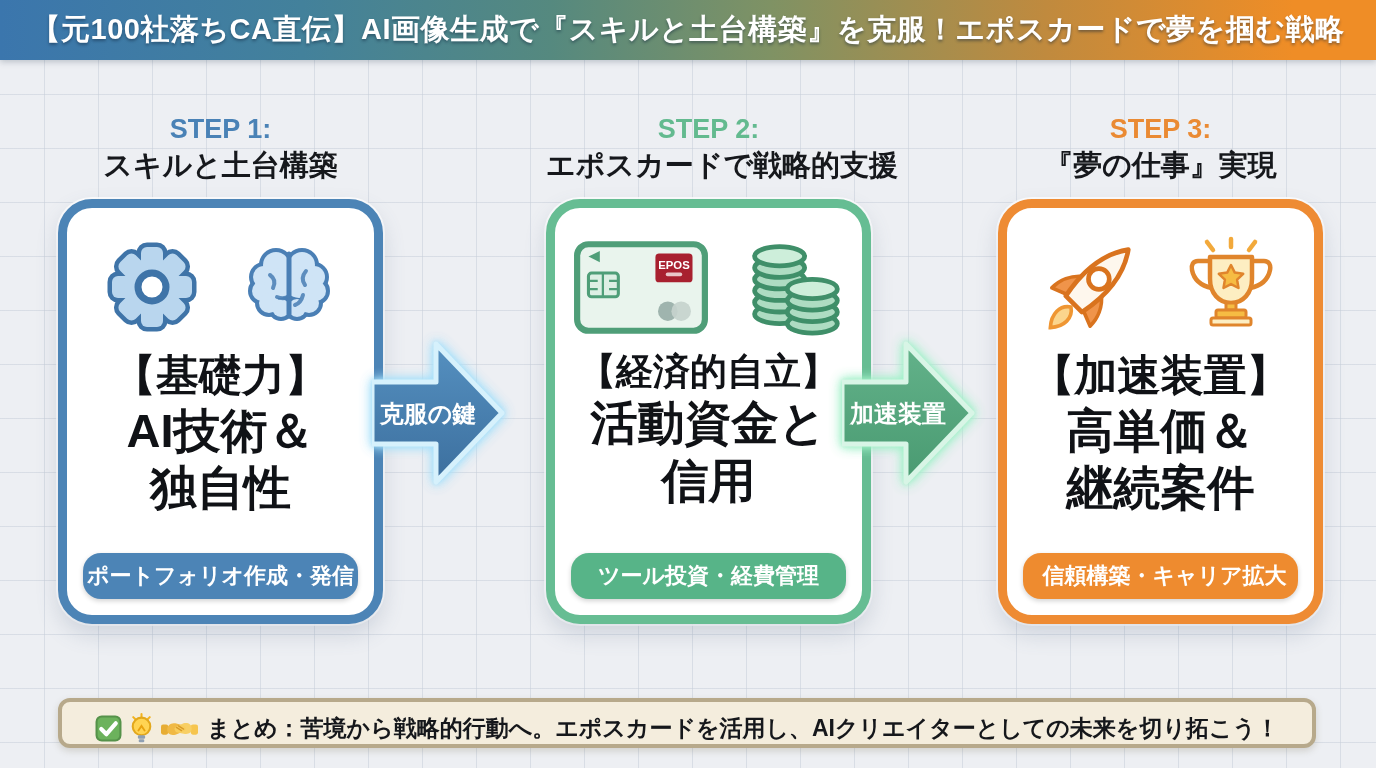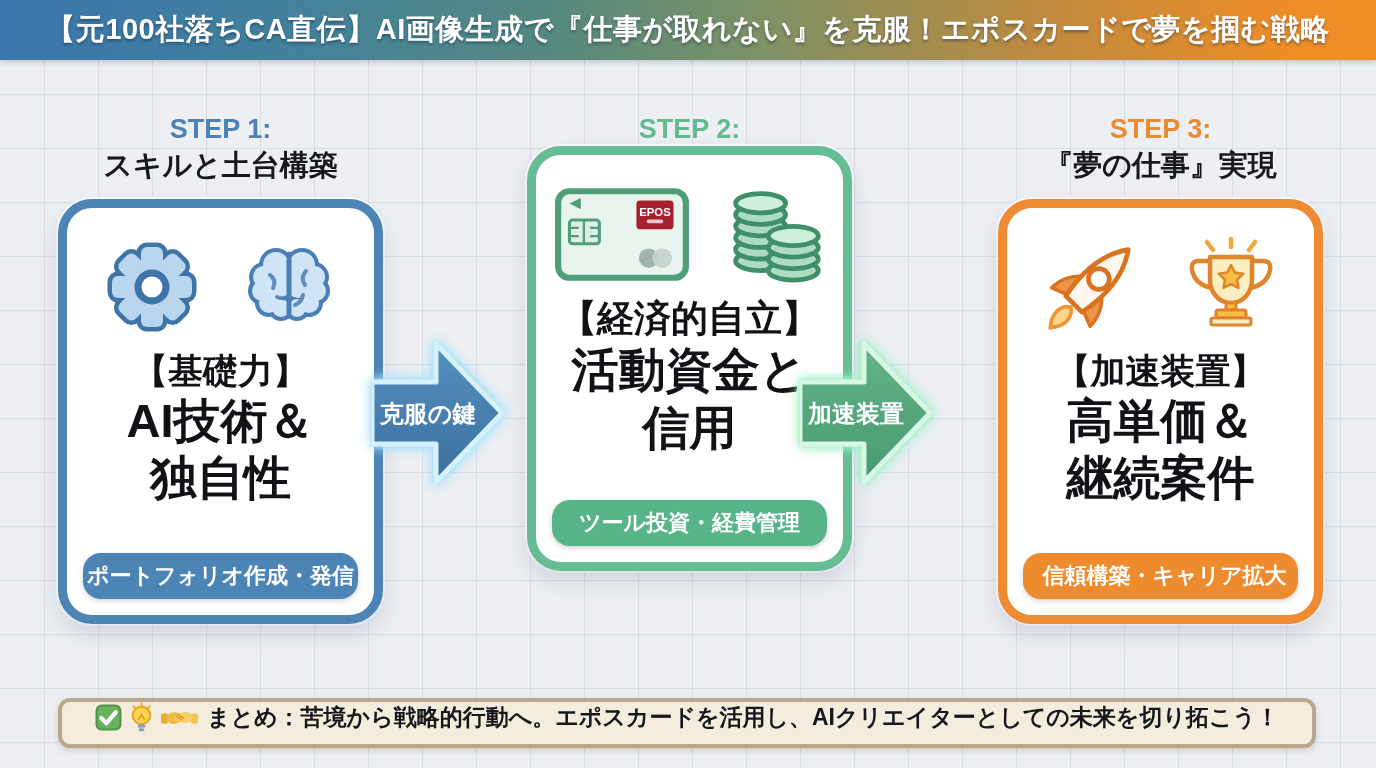--- a/index.html
+++ b/index.html
@@ -21,77 +21,77 @@
     background:linear-gradient(90deg,#3b76ad 0%,#43819b 22%,#55897f 40%,#7f9264 56%,#c08a3e 76%,#ef8d26 94%);
     display:flex; align-items:center; justify-content:center;
     box-shadow:0 2px 6px rgba(40,60,80,.25);
   }
   .title-bar .t {
     color:#fff; font-size:29px; font-weight:800; letter-spacing:.5px;
     text-shadow:0 2px 3px rgba(15,35,60,.45); white-space:nowrap;
   }
 
   .column { position:absolute; top:114px; width:325px; text-align:center; }
-  .col-1 { left:58px; }  .col-2 { left:527px; }  .col-3 { left:998px; }
+  .col-1 { left:58px; }  .col-2 { left:546px; }  .col-3 { left:998px; }
 
   .step-label { font-size:27px; font-weight:800; margin-bottom:1px; }
   .c-blue   { color:#4a82b6; }
   .c-green  { color:#63ba8f; }
   .c-orange { color:#ea8a33; }
   .step-title { font-size:29px; font-weight:800; color:#16181c; margin-bottom:13px; white-space:nowrap; }
 
   .card {
     height:425px; background:#fff; border-radius:34px;
     display:flex; flex-direction:column; align-items:center;
     box-shadow:0 10px 22px rgba(80,100,130,.20), 0 0 0 2px rgba(255,255,255,.85);
   }
   .b-blue   { border:9px solid #4c84b6; }
   .b-green  { border:9px solid #66bd93; }
   .b-orange { border:9px solid #ee8b33; }
 
   .icon-row { margin-top:22px; height:114px; display:flex; align-items:center; justify-content:center; gap:36px; }
   .ic { display:block; }
 
   .card-text { margin-top:6px; }
-  .card-heading { font-size:35px; font-weight:900; color:#101216; line-height:1.2; white-space:nowrap; }
+  .card-heading { font-size:43px; font-weight:900; color:#101216; line-height:1.2; white-space:nowrap; }
   .col-2 .card-heading { font-size:37px; }
   .card-line { font-size:47px; font-weight:900; color:#101216; line-height:1.22; white-space:nowrap; }
 
   .badge {
     margin:auto 16px 16px; align-self:stretch;
     border-radius:18px; padding:8px 4px;
     color:#fff; font-size:22px; font-weight:800; text-align:center; white-space:nowrap;
     box-shadow:0 2px 5px rgba(0,0,0,.18);
   }
   .bg-blue   { background:#4c84b6; }
   .bg-green  { background:#57b488; }
   .bg-orange { background:#ee8b2f;padding-left:12px; }
 
   .arrow-wrap { position:absolute; top:334px; width:134px; height:160px; }
   .arrow-1 { left:372px; }
-  .arrow-2 { left:800px;text-decoration:underline; }
+  .arrow-2 { left:842px;text-decoration:underline; }
   .arrow-1 svg { filter:drop-shadow(0 0 6px rgba(165,223,250,.95)) drop-shadow(0 0 2px rgba(165,223,250,.9)); }
   .arrow-2 svg { filter:drop-shadow(0 0 6px rgba(160,240,200,.95)) drop-shadow(0 0 2px rgba(160,240,200,.9)); }
 
   .summary-bar {
     position:absolute; left:58px; top:698px; width:1258px; height:50px;
     background:#f4eddd; border:4px solid #b7a98b; border-radius:12px;
-    display:flex; align-items:flex-start; justify-content:center; gap:9px;
+    display:flex; align-items:flex-end; justify-content:center; gap:9px;
     box-shadow:0 3px 7px rgba(110,100,70,.22);
   }
   .summary-bar .s-text { font-size:23px; font-weight:800; color:#15171b; white-space:nowrap; }
   .summary-icons { display:flex; align-items:center; gap:7px; }
 </style>
 </head>
 <body>
 
 <div class="page">
 
   <header class="title-bar">
-    <div class="t">【元100社落ちCA直伝】AI画像生成で『仕事が取れない』を克服！エポスカードで夢を掴む戦略</div>
+    <div class="t">【元100社落ちCA直伝】AI画像生成で『スキルと土台構築』を克服！エポスカードで夢を掴む戦略</div>
   </header>
 
   <section class="column col-1">
     <div class="step-label c-blue">STEP 1:</div>
     <div class="step-title">スキルと土台構築</div>
     <div class="card b-blue">
       <div class="icon-row">
         <svg class="ic" width="100" height="100" viewBox="0 0 100 100">
           <g stroke="#3f74a8" stroke-width="9" fill="none">
             <rect x="10" y="39" width="80" height="22" rx="6"></rect>
@@ -151,20 +151,21 @@
         <div class="card-heading">【基礎力】</div>
         <div class="card-line">AI技術＆</div>
         <div class="card-line">独自性</div>
       </div>
       <div class="badge bg-blue">ポートフォリオ作成・発信</div>
     </div>
   </section>
 
   <section class="column col-2">
     <div class="step-label c-green">STEP 2:</div>
+    <div class="step-title">エポスカードで戦略的支援</div>
     <div class="card b-green">
       <div class="icon-row">
         <svg class="ic" width="136" height="95" viewBox="0 0 132 92">
           <rect x="4" y="4" width="124" height="84" rx="11" fill="#e9f4ed" stroke="#4f9e78" stroke-width="6"></rect>
           <polygon points="15,16 26,10.5 26,21.5" fill="#4f9e78"></polygon>
           <rect x="15" y="32" width="29" height="23" rx="3" fill="#ddefe4" stroke="#4f9e78" stroke-width="3"></rect>
           <path d="M29,32 V55 M15,39.5 h9 M15,47.5 h9 M35,39.5 h9 M35,47.5 h9" stroke="#4f9e78" stroke-width="2.2" fill="none"></path>
           <rect x="80" y="13" width="36" height="28" rx="3.5" fill="#a8202f"></rect>
           <text x="98" y="28" text-anchor="middle" font-size="11" font-weight="bold" fill="#ffffff">EPOS</text>
           <rect x="90" y="31.5" width="16" height="3.5" rx="1.7" fill="rgba(255,255,255,.75)"></rect>

